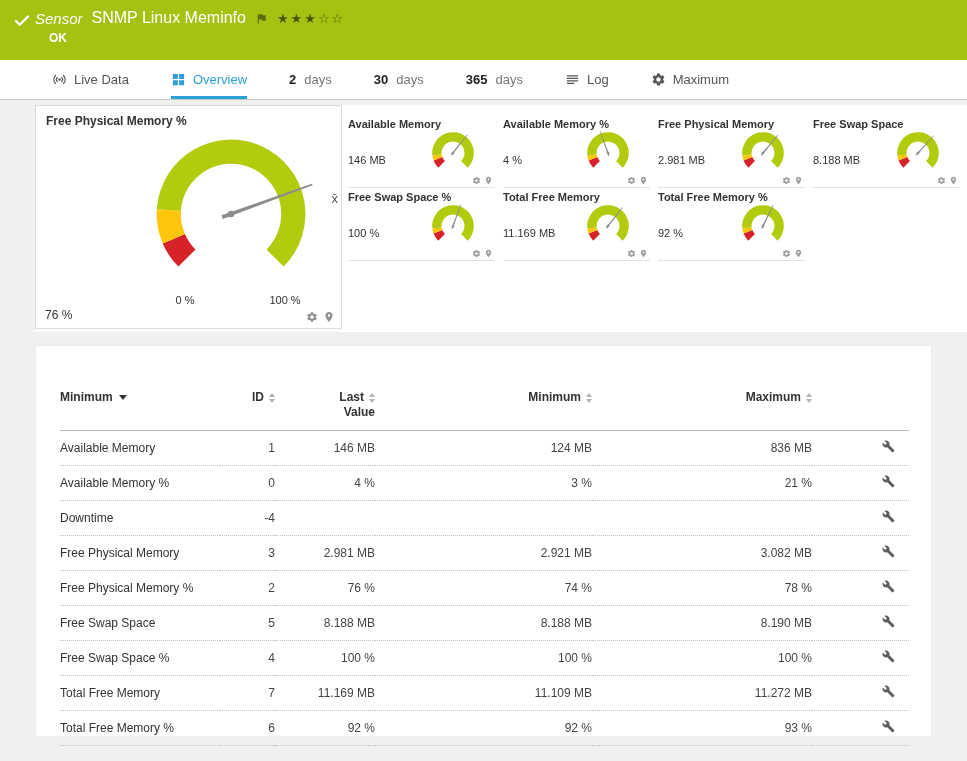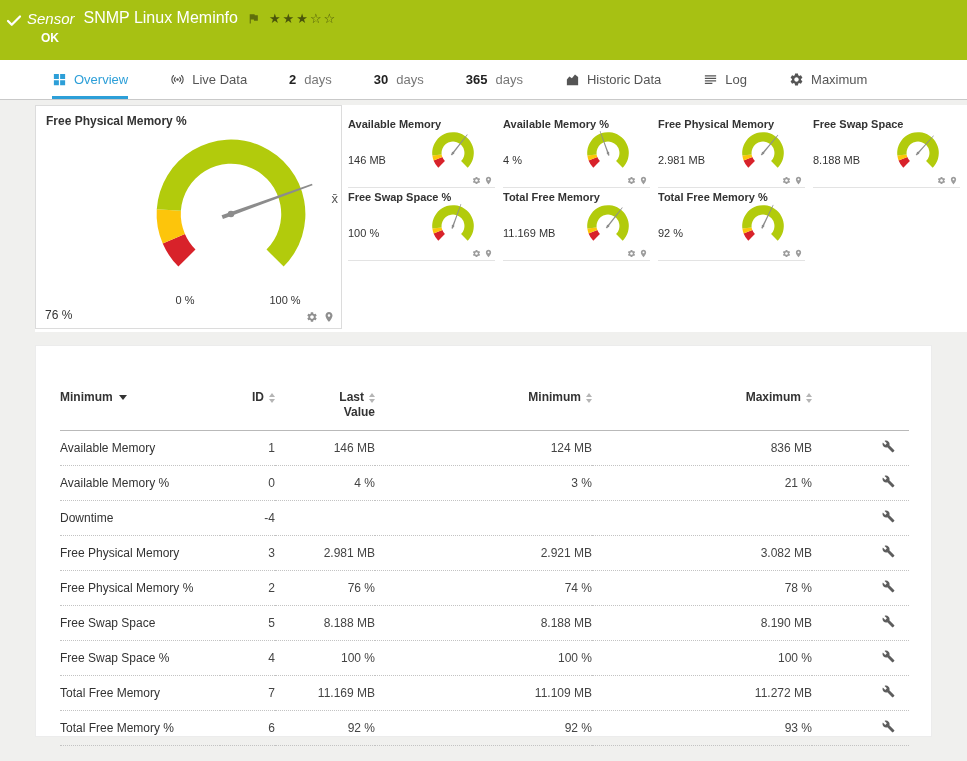--- a/index.html
+++ b/index.html
@@ -2,21 +2,21 @@
 <html><head>
 <meta charset="utf-8">
 <style>
   *{margin:0;padding:0;box-sizing:border-box}
   html,body{background:#e7e7e5}
   body{font-family:"Liberation Sans",sans-serif}
   .app{position:relative;width:967px;height:761px;background:#f0f0ee;overflow:hidden}
   .defs{position:absolute;width:0;height:0;overflow:hidden}
 
   
-  .topbar{position:absolute;left:0;top:0;width:100%;height:60px;background:#a7c113;display:flex;align-items:flex-start;padding:9px 0 0 5px;color:#fff}
+  .topbar{position:absolute;left:0;top:0;width:100%;height:60px;background:#a7c113;display:flex;align-items:flex-start;padding:9px 0 0 13px;color:#fff}
   .check-icon{width:18px;height:18px;color:#fff;margin-top:3px;flex:none}
   .titleblock{margin-left:4px}
   .titlerow{display:flex;align-items:center;gap:9px}
   .kind{font-style:italic;font-size:15px}
   .title{font-size:16px;font-weight:normal}
   .flag-icon{width:13px;height:13px;color:#5f6e0c}
   .stars{font-size:13px;color:#4a550b;letter-spacing:2px;cursor:pointer}
   .status{font-size:12px;font-weight:bold;margin:4px 0 0 14px}
 
   
@@ -132,49 +132,43 @@
         <svg class="flag-icon">
             <use href="#i-flag"></use>
           </svg>
         <span class="stars">★★★☆☆</span>
       </div>
       <div class="status">OK</div>
     </div>
   </header>
 
   <nav class="tabbar">
+    <div class="tab">
+      <svg class="ticon">
+          <use href="#i-live"></use>
+        </svg>
+      <span>Live Data</span>
+    </div>
     <div class="tab active">
       <svg class="ticon">
           <use href="#i-grid"></use>
         </svg>
       <span>Overview</span>
     </div>
     <div class="tab">
-      <svg class="ticon">
-          <use href="#i-live"></use>
-        </svg>
-      <span>Live Data</span>
-    </div>
-    <div class="tab">
       <span class="num">2</span>
       <span class="muted">days</span>
     </div>
     <div class="tab">
       <span class="num">30</span>
       <span class="muted">days</span>
     </div>
     <div class="tab">
       <span class="num">365</span>
       <span class="muted">days</span>
-    </div>
-    <div class="tab">
-      <svg class="ticon">
-          <use href="#i-chart"></use>
-        </svg>
-      <span>Historic Data</span>
     </div>
     <div class="tab">
       <svg class="ticon">
           <use href="#i-log"></use>
         </svg>
       <span>Log</span>
     </div>
     <div class="tab">
       <svg class="ticon">
           <use href="#i-gear"></use>

